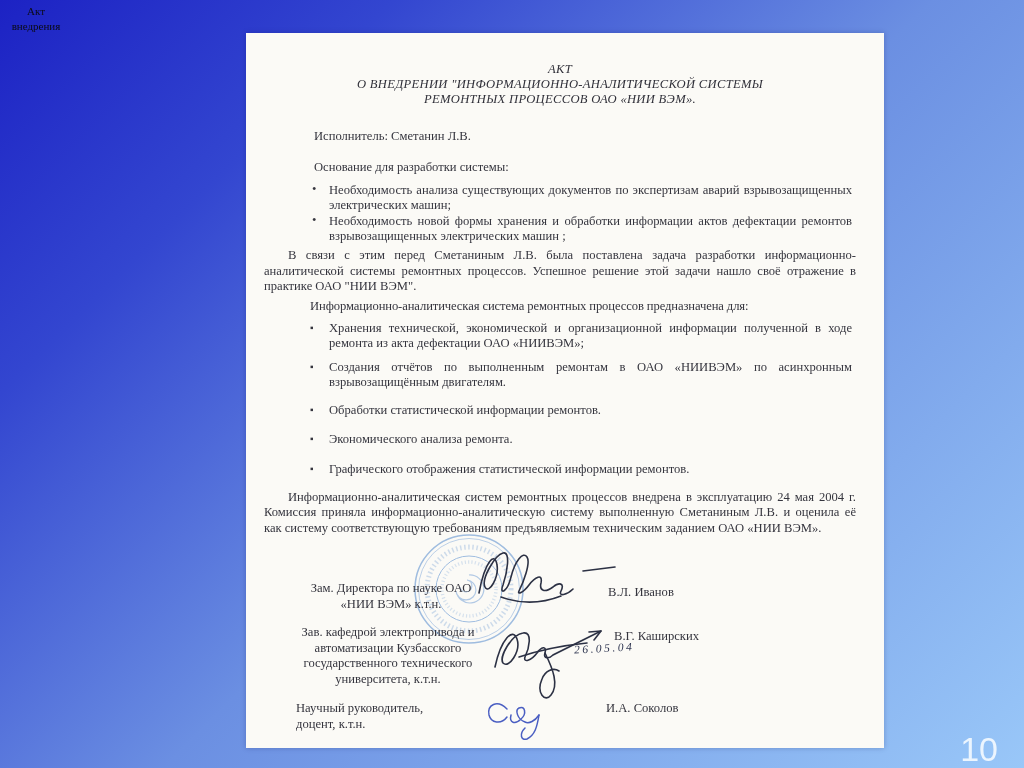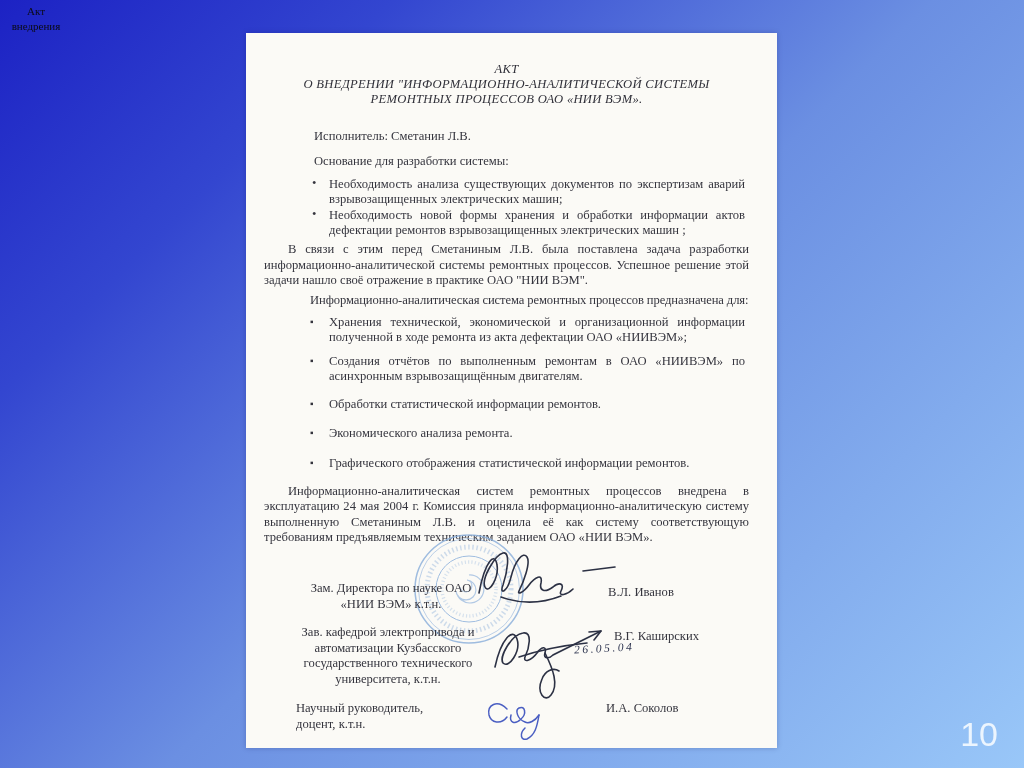--- a/index.html
+++ b/index.html
@@ -10,36 +10,36 @@
     background:linear-gradient(135deg,#1c22c4 0%,#3346d0 22%,#6b8fe2 52%,#99c7f8 100%);
   }
 
   .corner-title{
     position:absolute;left:8px;top:4px;width:56px;
     font-size:11px;line-height:1.35;color:#0b0b14;text-align:center;
     overflow-wrap:anywhere;word-break:break-word;
   }
 
   .page-number{
-    position:absolute;right:26px;bottom:17px;
+    position:absolute;right:26px;bottom:2px;
     font-family:"Liberation Sans","DejaVu Sans",sans-serif;
     font-size:34px;line-height:1;color:#ecf5fe;font-weight:400;
   }
 
   .paper{
-    position:absolute;left:246px;top:33px;width:531px;height:715px;
+    position:absolute;left:246px;top:33px;width:638px;height:715px;
     background:#fbfaf6;color:#35353e;
     padding:29px 28px 0 18px;box-sizing:border-box;
     font-size:12.6px;line-height:15.4px;
     box-shadow:0 0 5px rgba(10,20,90,.25);
   }
 
   .doc-title{text-align:center;font-style:italic;line-height:15px;letter-spacing:.3px;color:#303039;}
   .exec{margin:22px 0 0 50px;}
-  .basis{margin:10px 0 0 50px;}
+  .basis{margin:16px 0 0 50px;}
 
   ul.bullets{list-style:none;margin:7px 4px 0 0;padding:0 0 0 46px;}
   ul.bullets li{position:relative;padding-left:19px;text-align:justify;}
   ul.bullets.round li::before{content:"\2022";position:absolute;left:2px;top:-1px;}
   ul.bullets.square li::before{content:"\25AA";position:absolute;left:0;top:-1px;font-size:10px;}
   ul.bullets.square li:nth-child(2){margin-top:8px;}
   ul.bullets.square li:nth-child(3){margin-top:12px;}
   ul.bullets.square li:nth-child(4){margin-top:14px;}
   ul.bullets.square li:nth-child(5){margin-top:14px;}
 

